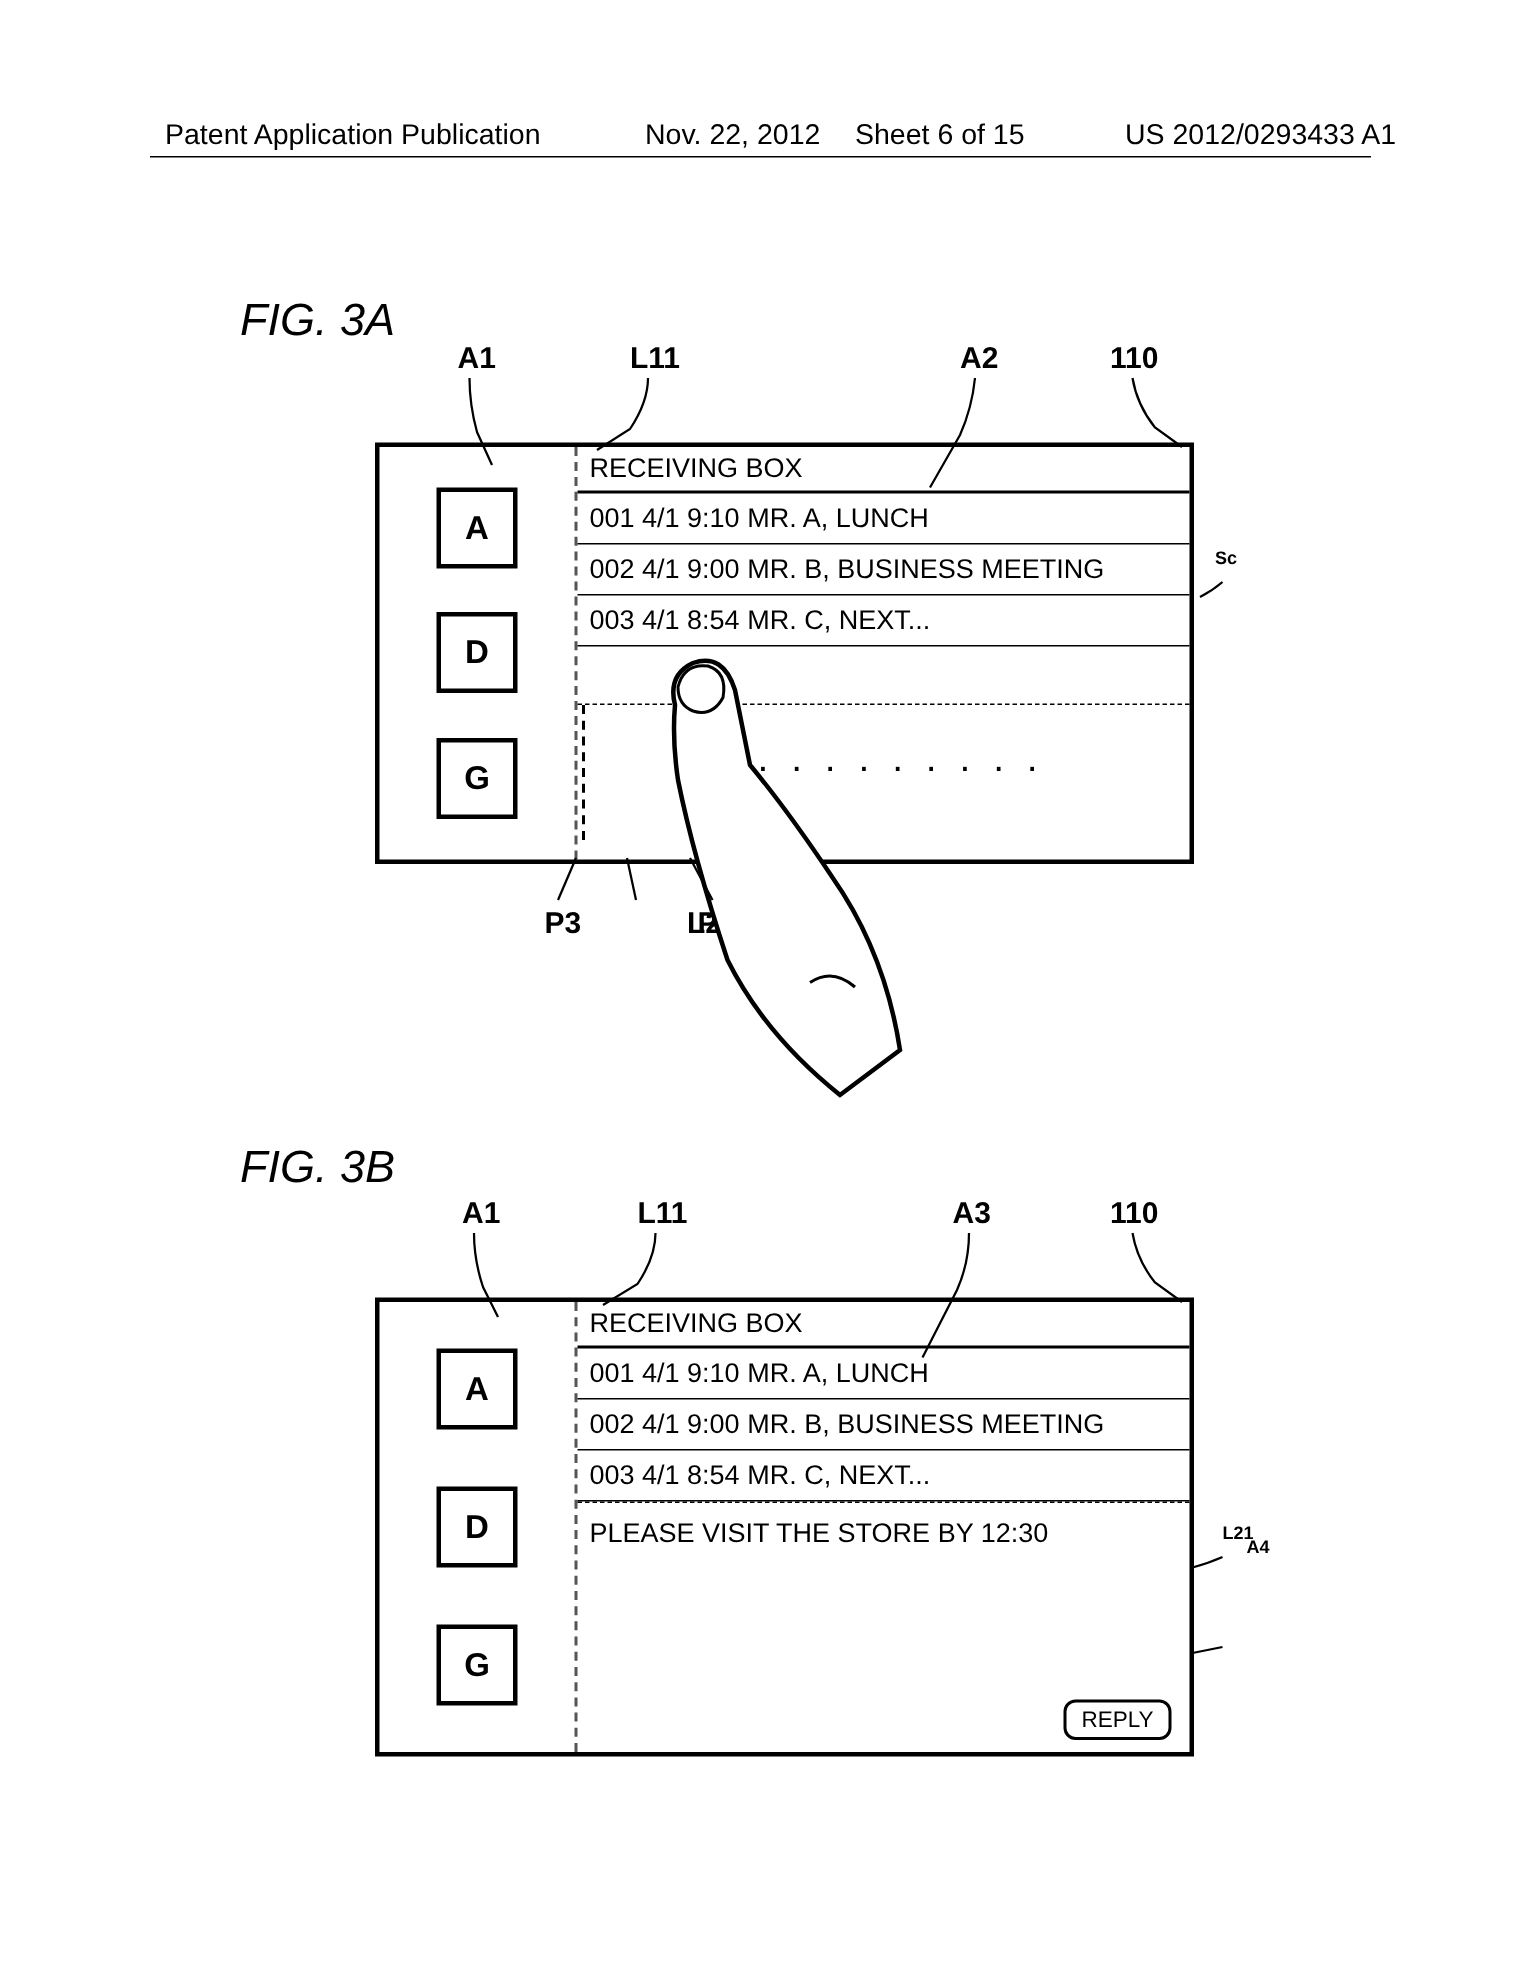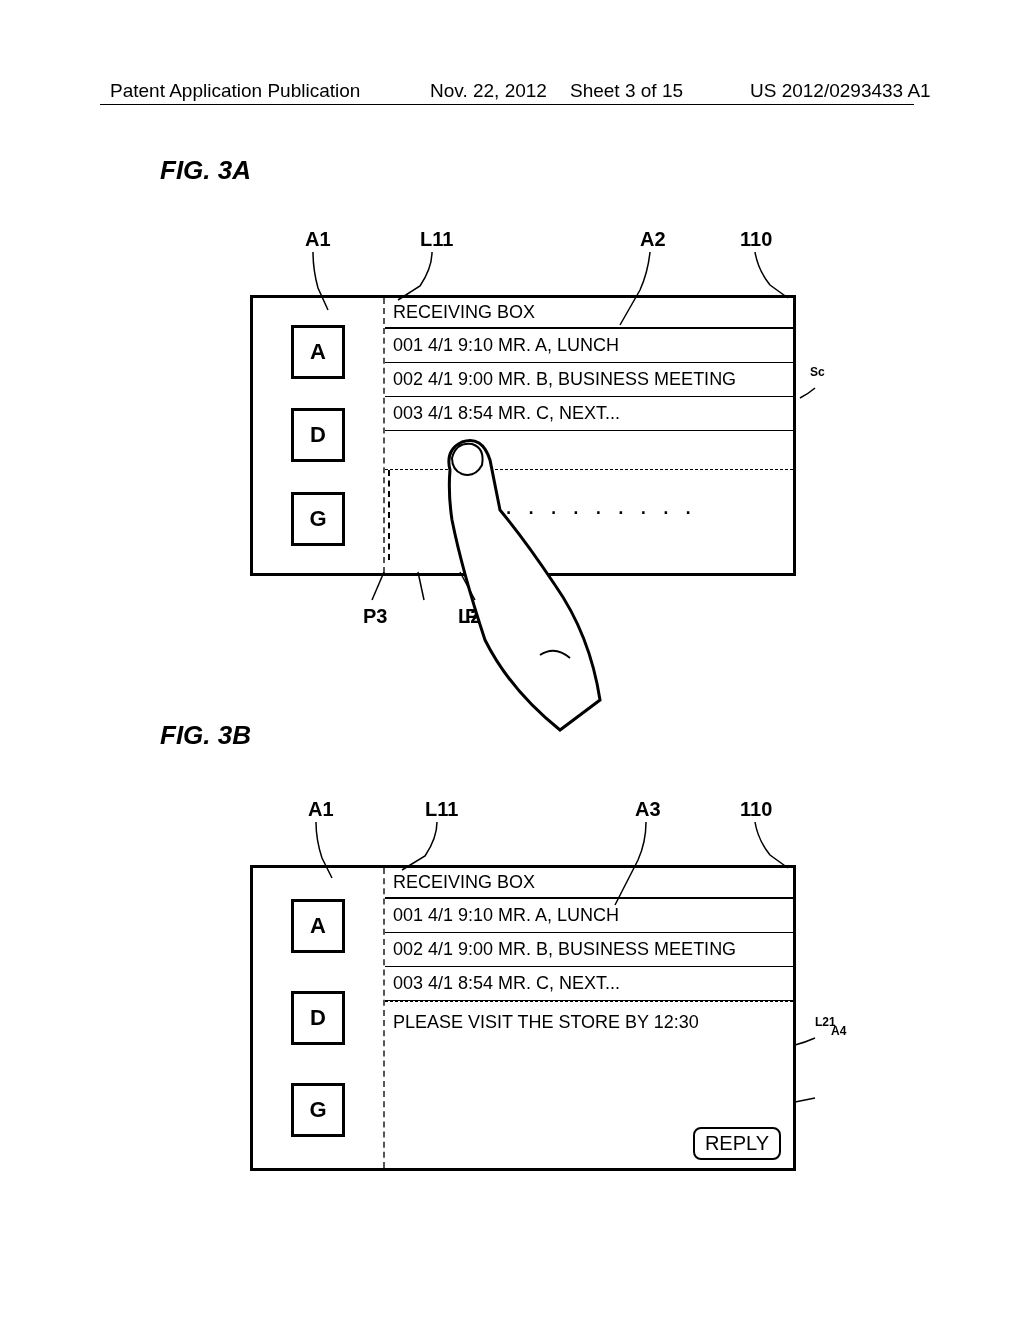--- a/index.html
+++ b/index.html
@@ -24,23 +24,24 @@
   .header .num { position: absolute; left: 750px; font-weight: normal; }
   .header-line {
     position: absolute;
     left: 100px; right: 110px; top: 104px;
     border-bottom: 1px solid #000;
   }
 
   .fig-title {
     position: absolute;
     font-style: italic;
-    font-weight: bold;
-    font-size: 26px;
+    font-weight: normal;
+    font-size: 30px;
     left: 160px;
+    margin-top: 42px;
   }
 
   
   .callout-row {
     position: absolute;
     font-size: 20px;
     font-weight: bold;
   }
   .callout-row span { position: absolute; }
 
@@ -105,21 +106,21 @@
   .dotted-row {
     padding: 6px 8px;
     border-bottom: 1px dashed #000;
     height: 26px;
   }
 
   .reply-btn {
     border: 2px solid #000;
     border-radius: 8px;
     padding: 3px 10px;
-    font-size: 20px;
+    font-size: 15px;
     position: absolute;
     right: 12px;
     bottom: 8px;
   }
 
   
   svg.leaders {
     position: absolute;
     left: 0; top: 0;
     width: 1024px; height: 1320px;
@@ -149,21 +150,21 @@
     position: absolute;
   }
 
 </style>
 </head>
 <body>
 
 <div class="header">
   <span class="pub">Patent Application Publication</span>
   <span class="date">Nov. 22, 2012</span>
-  <span class="sheet">Sheet 3 of 15</span>
+  <span class="sheet">Sheet 6 of 15</span>
   <span class="num">US 2012/0293433 A1</span>
 </div>
 <div class="header-line"></div>
 
 <div class="fig-title" style="top:155px;">FIG. 3A</div>
 
 <div class="callout-row" style="top:228px;">
   <span style="left:305px;">A1</span>
   <span style="left:420px;">L11</span>
   <span style="left:640px;">A2</span>

